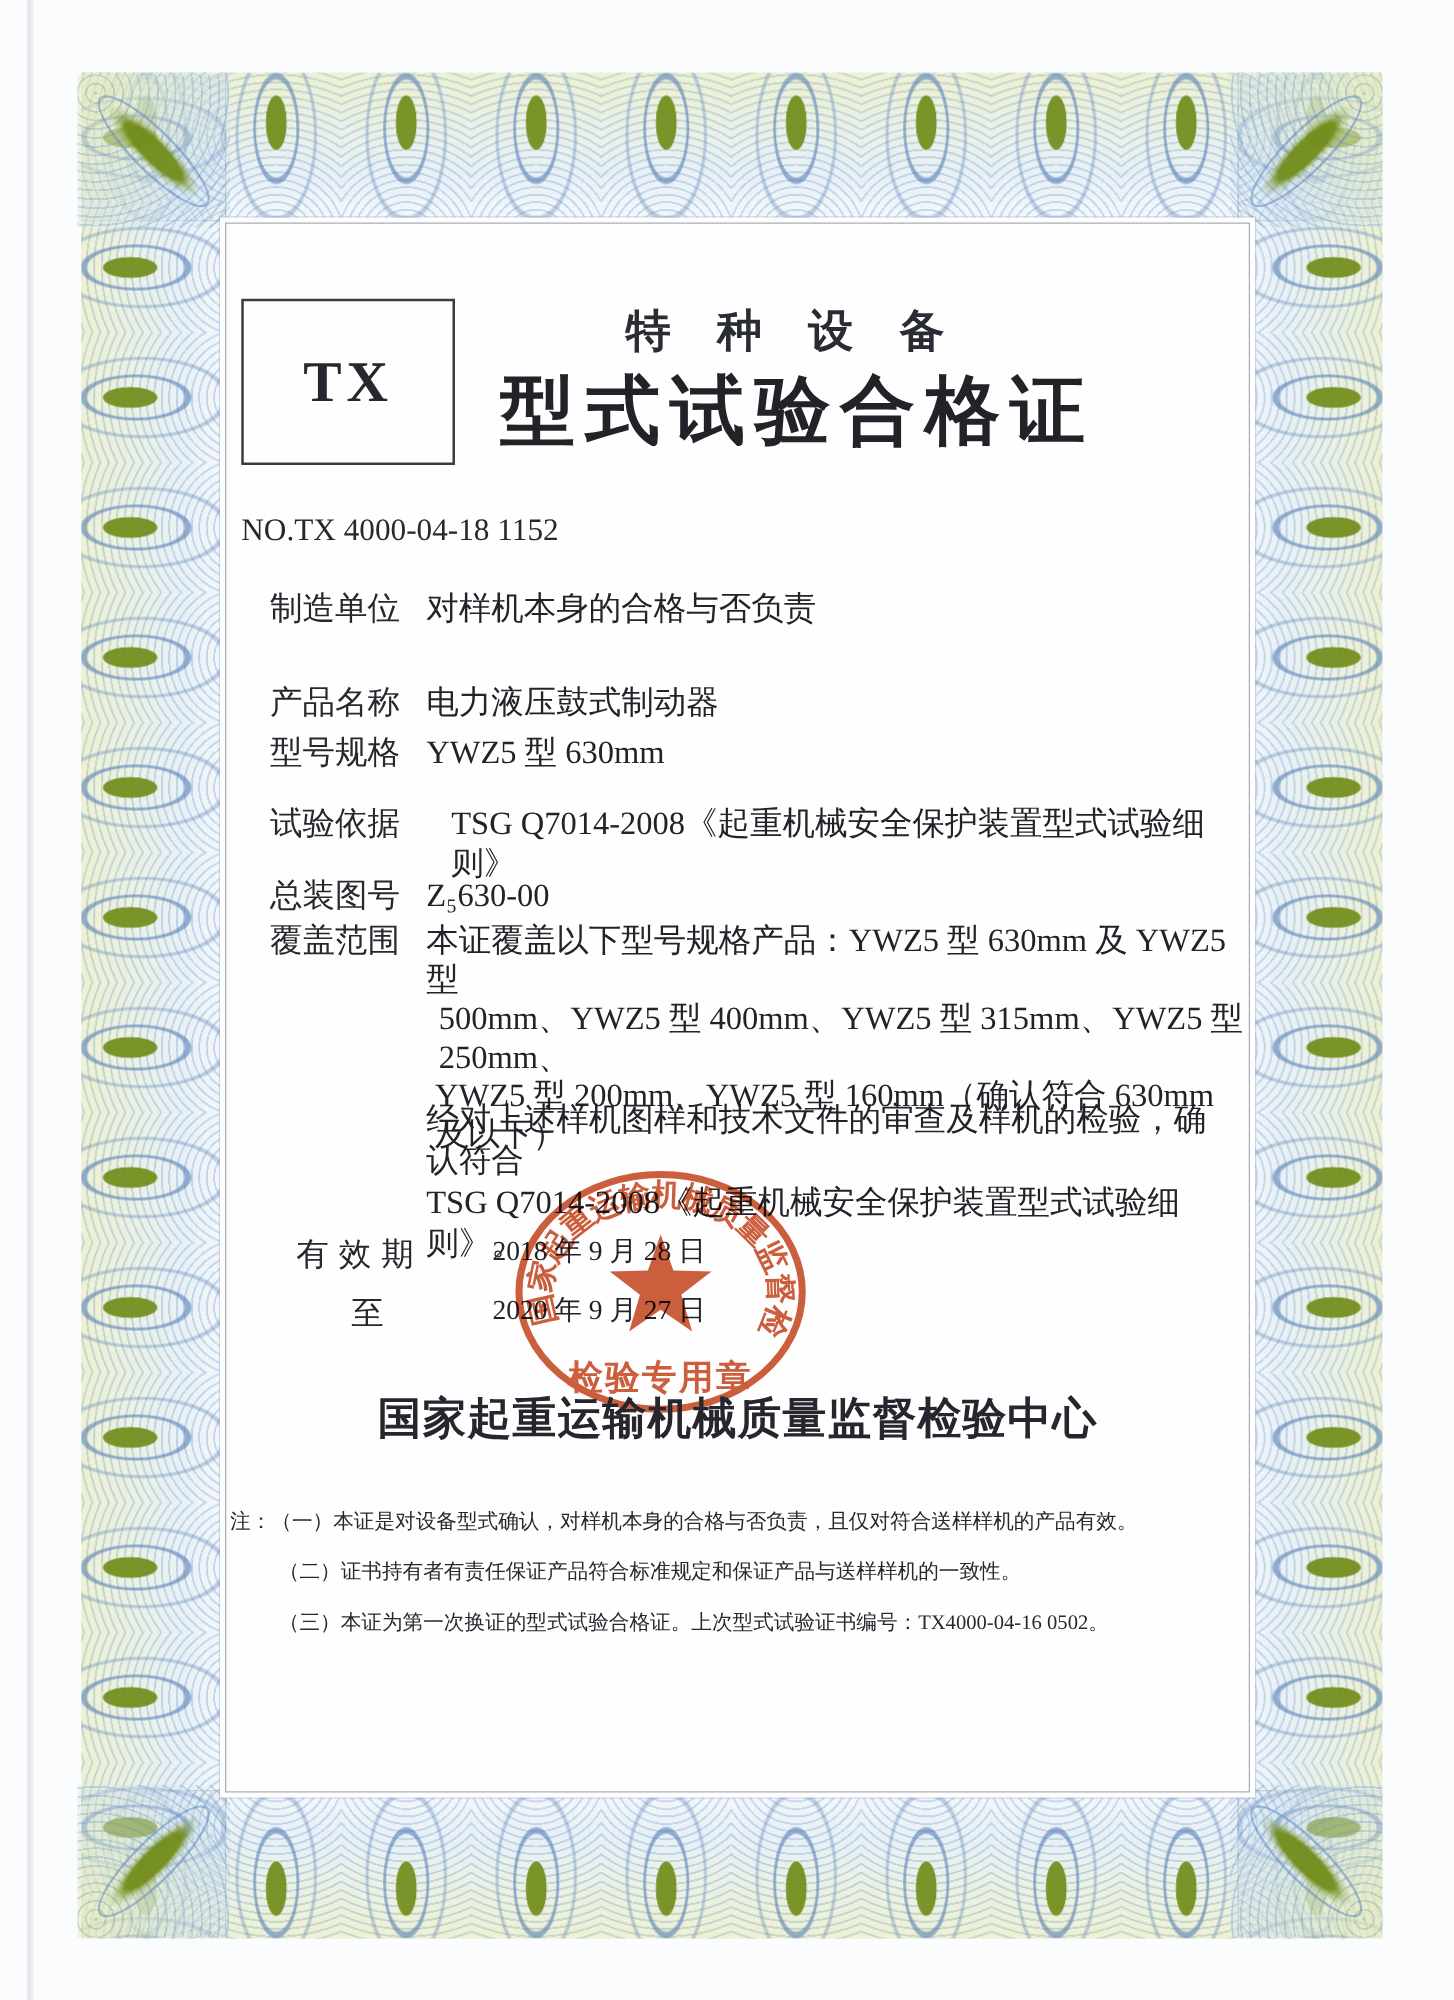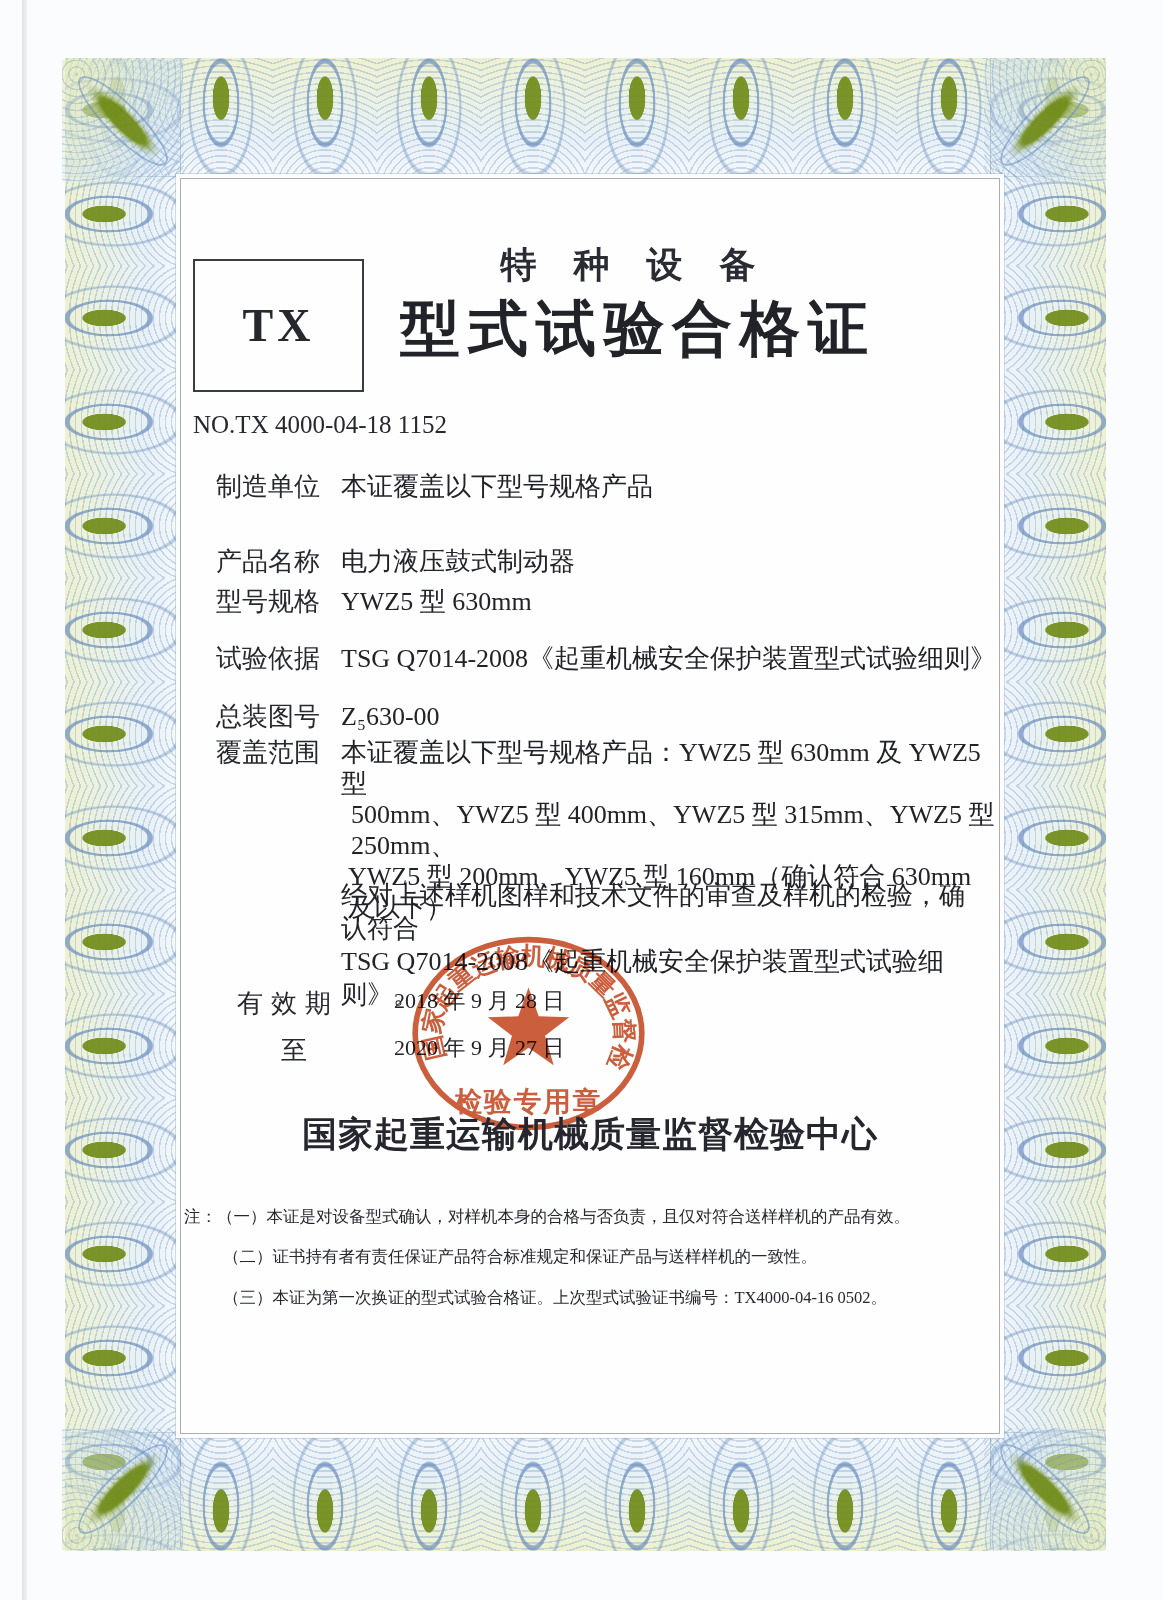--- a/index.html
+++ b/index.html
@@ -58,37 +58,37 @@
   .c-tl{left:62px;top:60px;--ox:12%;--oy:12%;}   .c-tl .leaf{transform:rotate(45deg);}
   .c-tr{left:984px;top:60px;--ox:88%;--oy:12%;}  .c-tr .leaf{transform:rotate(-45deg);}
   .c-bl{left:62px;top:1428px;--ox:12%;--oy:88%;} .c-bl .leaf{transform:rotate(-45deg);}
   .c-br{left:984px;top:1428px;--ox:88%;--oy:88%;}.c-br .leaf{transform:rotate(45deg);}
 
   
   .panel{position:absolute;left:180px;top:178px;width:818px;height:1254px;z-index:2;
          background:#fefefe;border:1px solid #a9aeb5;
          box-shadow:0 0 0 4px #fdfdfe, 0 0 0 5px rgba(140,165,200,.35);}
 
-  .tx-box{position:absolute;left:12px;top:80px;width:167px;height:129px;
+  .tx-box{position:absolute;left:12px;top:60px;width:167px;height:129px;
           border:2px solid #3a3c42;display:flex;align-items:center;justify-content:center;}
   .tx-box span{font-size:46px;font-weight:bold;letter-spacing:4px;color:#26282e;}
 
   .super-title{position:absolute;left:0;top:62px;width:100%;text-align:center;
                padding-left:90px;box-sizing:border-box;
                font-size:36px;font-weight:600;letter-spacing:14px;color:#2a2c33;}
   .main-title{position:absolute;left:0;top:110px;width:100%;text-align:center;
               padding-left:96px;box-sizing:border-box;
               font-size:60px;font-weight:700;letter-spacing:8px;color:#222329;}
   .cert-no{position:absolute;left:0;top:232px;width:100%;text-align:left;
            padding-left:12px;box-sizing:border-box;font-size:25px;color:#26282e;}
 
   .frow{position:absolute;left:35px;display:flex;font-size:26px;line-height:32px;}
   .frow .flabel{min-width:125px;color:#26282e;}
   .frow .fvalue{color:#222329;}
-  .r1{top:292px;} .r2{top:350px;margin-top:17px;} .r3{top:407px;} .r4{top:464px;} .r5{top:522px;} .r6{top:558px;}
+  .r1{top:292px;} .r2{top:350px;margin-top:17px;} .r3{top:407px;} .r4{top:464px;gap:20px;} .r5{top:522px;} .r6{top:558px;}
   .cov .fvalue div{line-height:31px;}
   .cov-l2{margin-left:10px;} .cov-l3{margin-left:7px;}
 
   .statement{position:absolute;left:160px;top:700px;width:648px;
              font-size:26px;line-height:33px;color:#222329;}
 
   .vlabel{position:absolute;font-size:26px;letter-spacing:8px;color:#26282e;}
   .vdate{position:absolute;left:213px;font-size:22px;color:#222329;}
   .v-from{left:56px;top:807px;} .d-from{top:807px;}
   .v-to{left:100px;top:854px;}  .d-to{top:854px;}
@@ -135,21 +135,21 @@
     <div class="tx-box">
       <span>TX</span>
     </div>
 
     <div class="super-title">特 种 设 备</div>
     <div class="main-title">型式试验合格证</div>
     <div class="cert-no">NO.TX 4000-04-18 1152</div>
 
     <div class="frow r1">
       <span class="flabel">制造单位</span>
-      <span class="fvalue">本证覆盖以下型号规格产品</span>
+      <span class="fvalue">对样机本身的合格与否负责</span>
     </div>
     <div class="frow r2">
       <span class="flabel">产品名称</span>
       <span class="fvalue">电力液压鼓式制动器</span>
     </div>
     <div class="frow r3">
       <span class="flabel">型号规格</span>
       <span class="fvalue">YWZ5 型 630mm</span>
     </div>
     <div class="frow r4">

